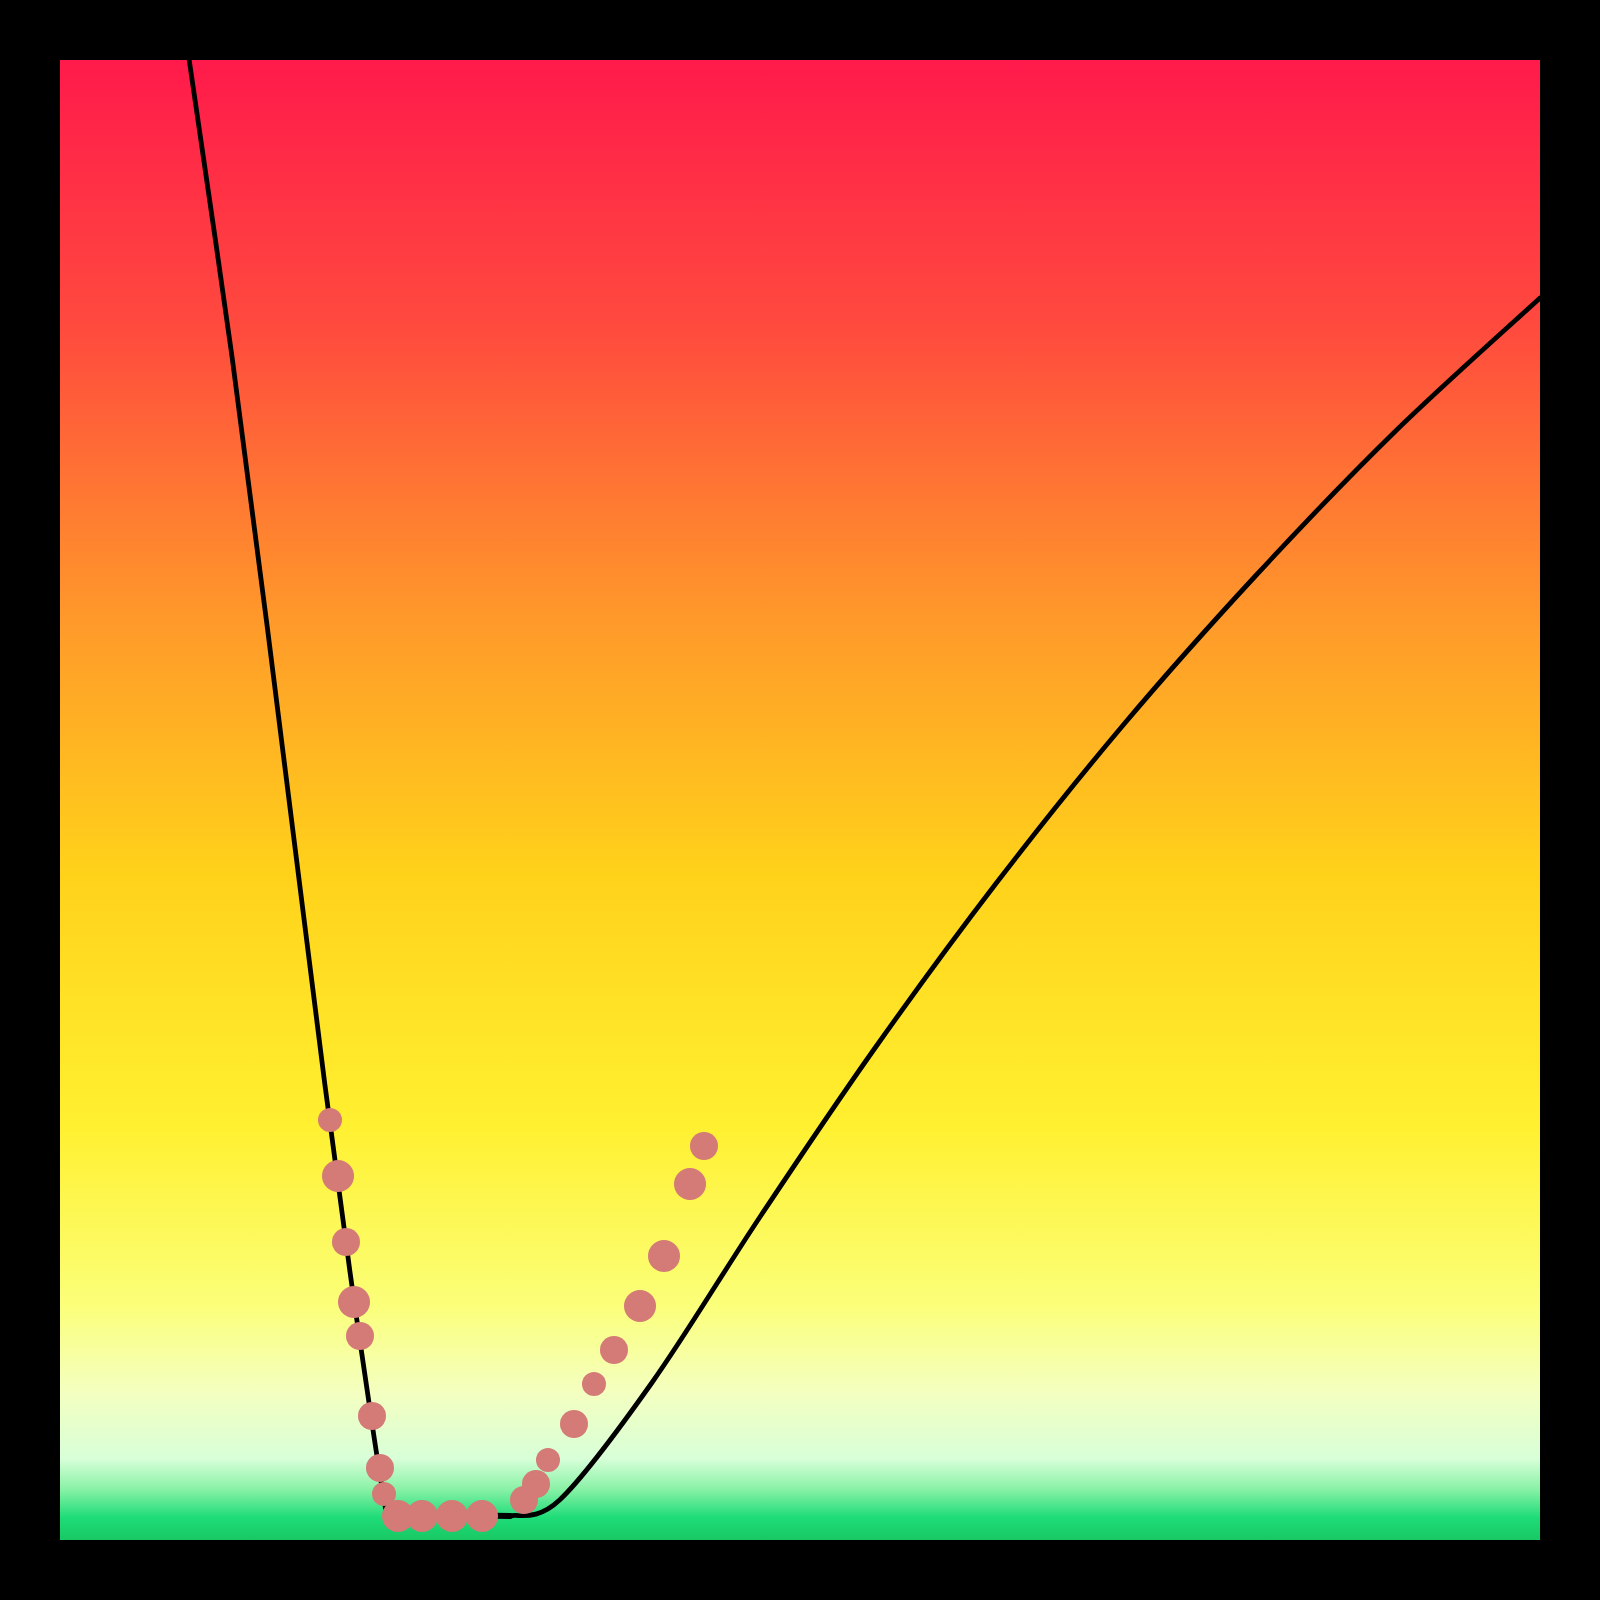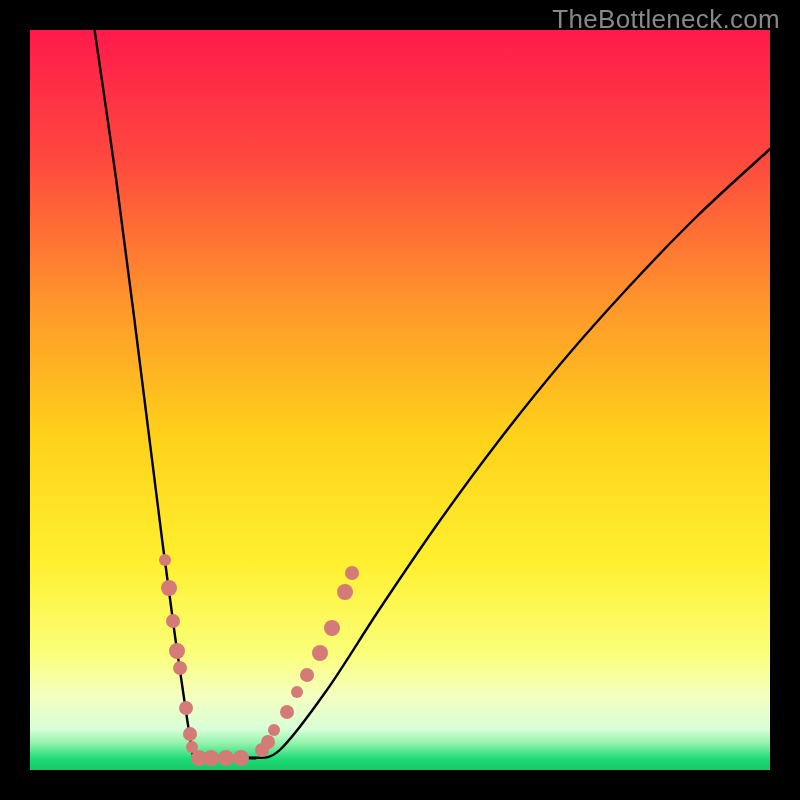--- a/index.html
+++ b/index.html
@@ -93,14 +93,13 @@
           <circle cx="257" cy="682" r="7" fill="#d47a77"></circle>
           <circle cx="267" cy="662" r="6" fill="#d47a77"></circle>
           <circle cx="277" cy="645" r="7" fill="#d47a77"></circle>
           <circle cx="290" cy="623" r="8" fill="#d47a77"></circle>
           <circle cx="302" cy="598" r="8" fill="#d47a77"></circle>
           <circle cx="315" cy="562" r="8" fill="#d47a77"></circle>
           <circle cx="322" cy="543" r="7" fill="#d47a77"></circle>
         </g>
     </svg>
   </div>
-  <div class="watermark">TheBottleneck.com</div>
 </div>
 
 </body></html>

